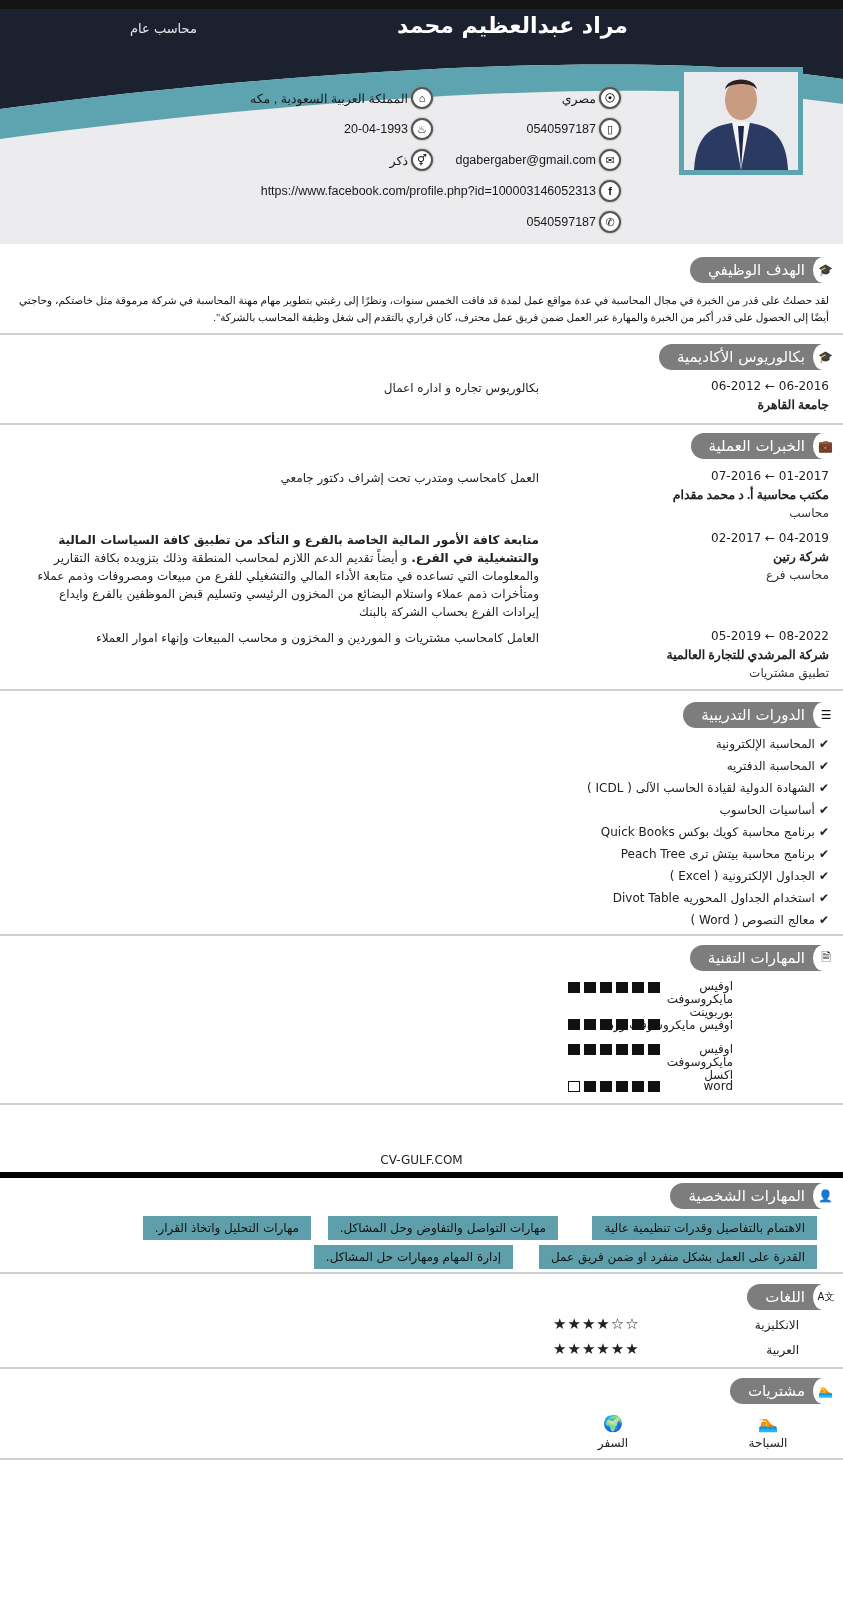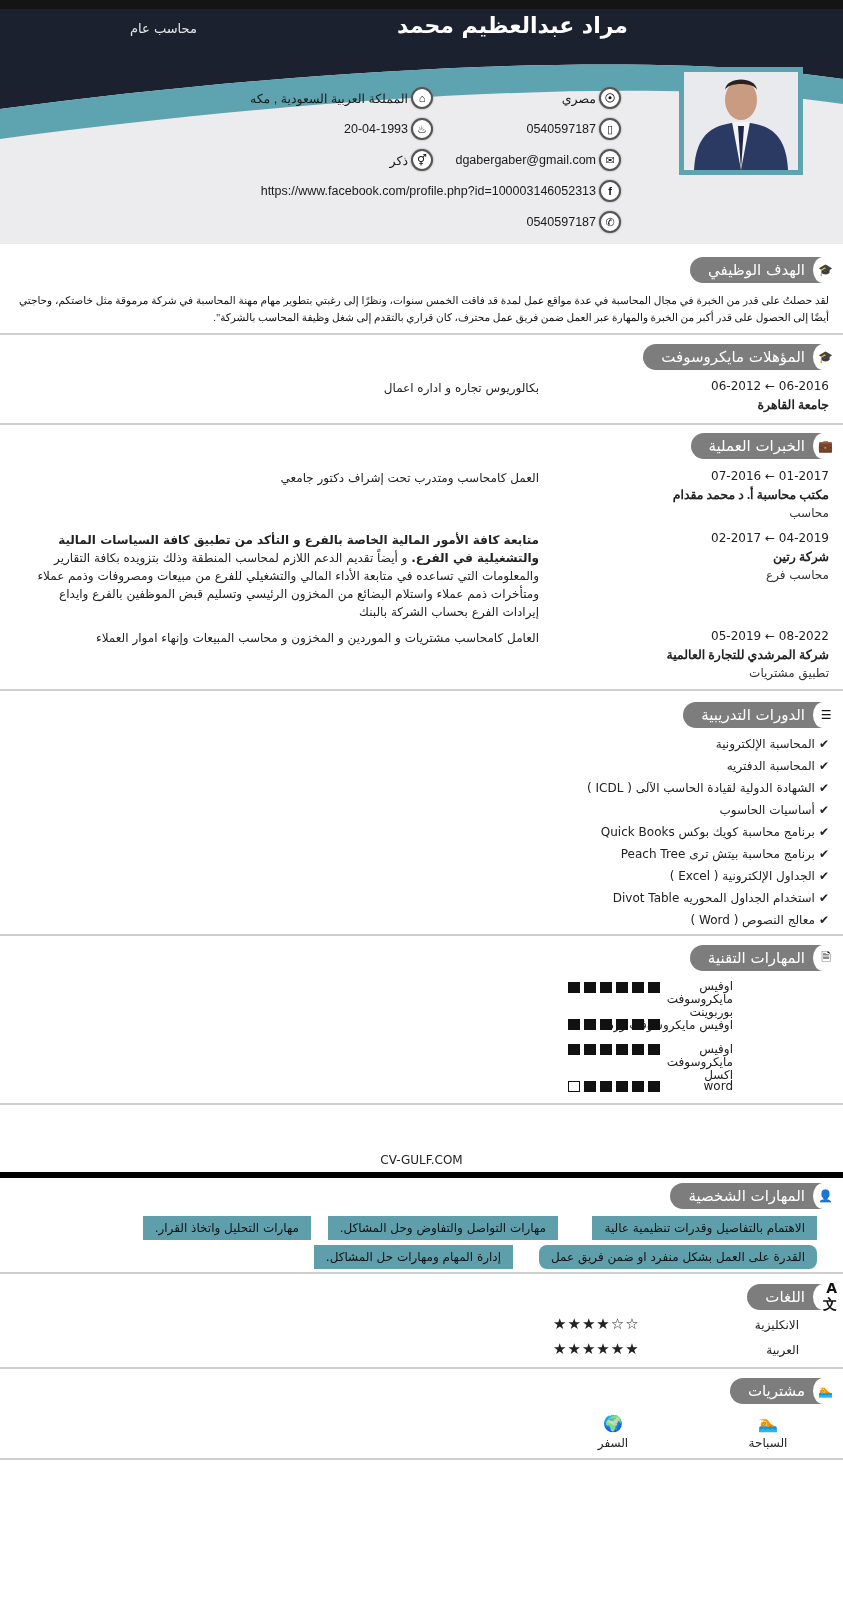--- a/index.html
+++ b/index.html
@@ -99,21 +99,21 @@
 
 <div class="pill-wrap" style="top:257px;">
   <span class="pill-icon">🎓</span>
   <span class="pill">الهدف الوظيفي</span>
 </div>
 <div class="objective" style="top:292px;font-family:Liberation Serif, serif;">لقد حصلتُ على قدر من الخبرة في مجال المحاسبة في عدة مواقع عمل لمدة قد فاقت الخمس سنوات، ونظرًا إلى رغبتي بتطوير مهام مهنة المحاسبة في شركة مرموقة مثل خاصتكم، وحاجتي أيضًا إلى الحصول على قدر أكبر من الخبرة والمهارة عبر العمل ضمن فريق عمل محترف، كان قراري بالتقدم إلى شغل وظيفة المحاسب بالشركة".</div>
 <div class="divider" style="top:333px;"></div>
 
 <div class="pill-wrap" style="top:344px;">
   <span class="pill-icon">🎓</span>
-  <span class="pill">المؤهلات مايكروسوفت</span>
+  <span class="pill">بكالوريوس الأكاديمية</span>
 </div>
 <div class="row" style="top:379px; height:40px;">
   <div class="dates" style="direction:rtl;">06-2016 ← 06-2012</div>
   <div class="org" style="top:18px;">جامعة القاهرة</div>
   <div class="desc" style="top:0;">بكالوريوس تجاره و اداره اعمال</div>
 </div>
 <div class="divider" style="top:423px;"></div>
 
 <div class="pill-wrap" style="top:433px;">
   <span class="pill-icon">💼</span>
@@ -229,26 +229,26 @@
 <div class="footer-site">CV-GULF.COM</div>
 <div class="blackbar"></div>
 
 <div class="pill-wrap" style="top:1183px;">
   <span class="pill-icon">👤</span>
   <span class="pill">المهارات الشخصية</span>
 </div>
 <div class="tag" style="top:1216px; right:26px;">الاهتمام بالتفاصيل وقدرات تنظيمية عالية</div>
 <div class="tag" style="top:1216px; right:285px;">مهارات التواصل والتفاوض وحل المشاكل.</div>
 <div class="tag" style="top:1216px; right:532px;">مهارات التحليل واتخاذ القرار.</div>
-<div class="tag" style="top:1245px; right:26px;border-radius:8px;">القدرة على العمل بشكل منفرد او ضمن فريق عمل</div>
+<div class="tag" style="top:1245px; right:26px;">القدرة على العمل بشكل منفرد او ضمن فريق عمل</div>
 <div class="tag" style="top:1245px; right:330px;">إدارة المهام ومهارات حل المشاكل.</div>
 <div class="divider" style="top:1272px;"></div>
 
 <div class="pill-wrap" style="top:1284px;">
-  <span class="pill-icon" style="font-size:14px; font-weight:bold;">A文</span>
+  <span class="pill-icon" style="font-size:10px; font-weight:normal;">A文</span>
   <span class="pill">اللغات</span>
 </div>
 <div class="lang-label" style="top:1318px;">الانكليزية</div>
 <div class="stars" style="top:1315px;">★★★★☆☆</div>
 <div class="lang-label" style="top:1343px;">العربية</div>
 <div class="stars" style="top:1340px;">★★★★★★</div>
 <div class="divider" style="top:1367px;"></div>
 
 <div class="pill-wrap" style="top:1378px;">
   <span class="pill-icon">🏊</span>

